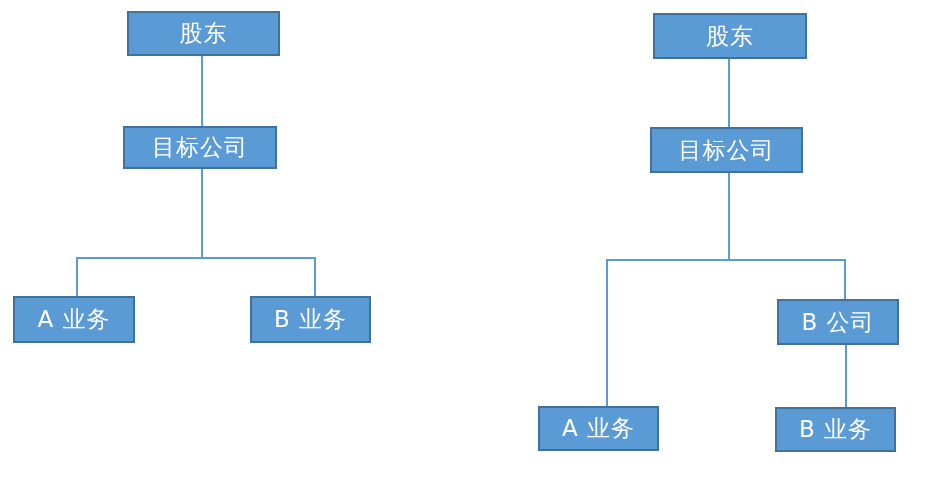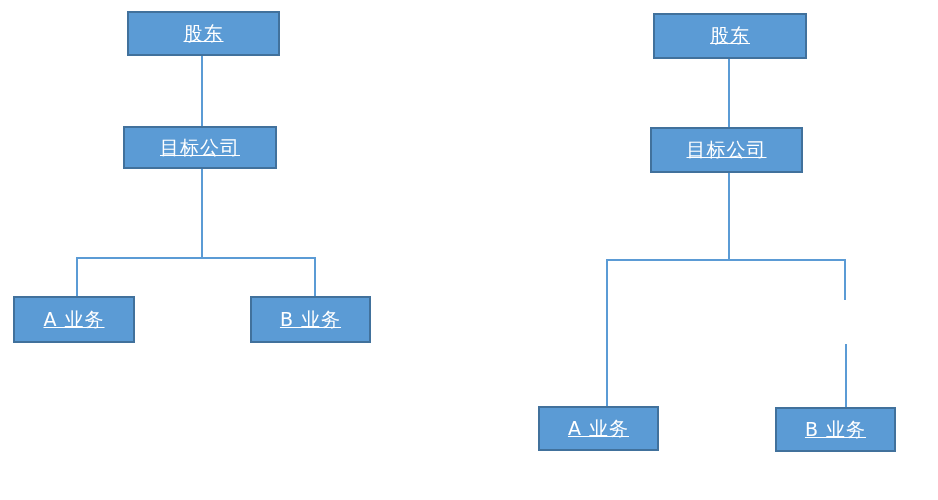--- a/index.html
+++ b/index.html
@@ -28,24 +28,23 @@
     height: 500px;
   }
   .node {
     position: absolute;
     background: var(--box-fill);
     border: 2px solid var(--box-border);
     color: var(--box-text);
     display: flex;
     align-items: center;
     justify-content: center;
-    font-size: 19px;
+    font-size: 23px;
     letter-spacing: 1px;
     white-space: nowrap;
-    text-decoration: underline;
   }
   
   .l-shareholder   { left:127px; top:11px;  width:153px; height:45px; }
   .l-target        { left:123px; top:126px; width:154px; height:43px; }
   .l-business-a    { left:13px;  top:296px; width:122px; height:47px; }
   .l-business-b    { left:250px; top:296px; width:121px; height:47px; }
   
   .r-shareholder   { left:653px; top:13px;  width:154px; height:46px; }
   .r-target        { left:650px; top:127px; width:153px; height:46px; }
   .r-company-b     { left:777px; top:299px; width:122px; height:46px; }
@@ -75,16 +74,17 @@
     </g>
   </svg>
 
   <div class="node l-shareholder">股东</div>
   <div class="node l-target">目标公司</div>
   <div class="node l-business-a">A 业务</div>
   <div class="node l-business-b">B 业务</div>
 
   <div class="node r-shareholder">股东</div>
   <div class="node r-target">目标公司</div>
+  <div class="node r-company-b">B 公司</div>
   <div class="node r-business-a">A 业务</div>
   <div class="node r-business-b">B 业务</div>
 
 </div>
 
 </body></html>

